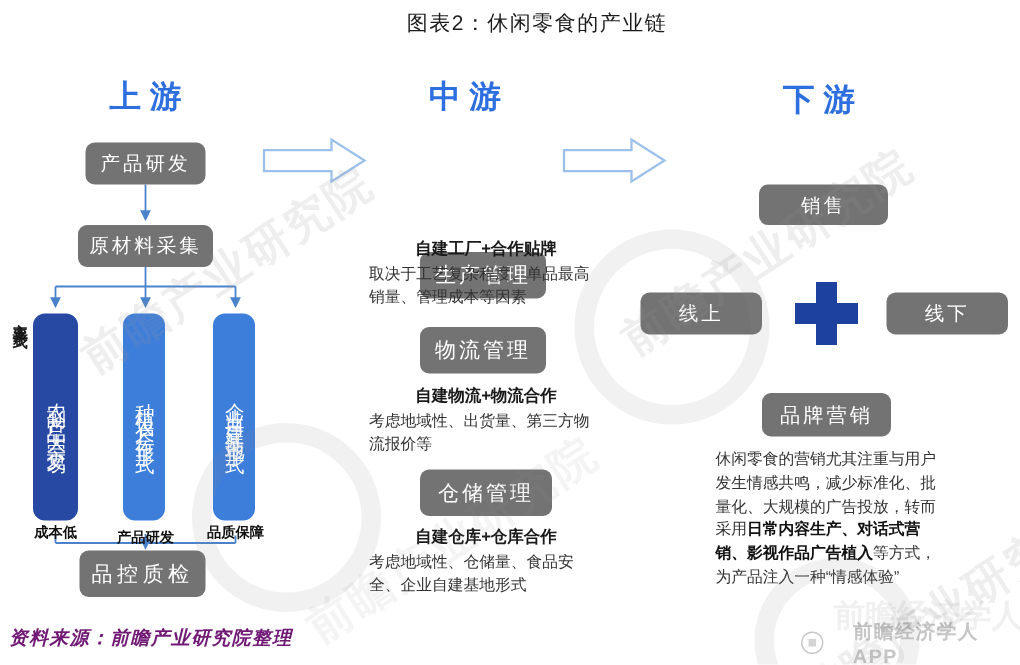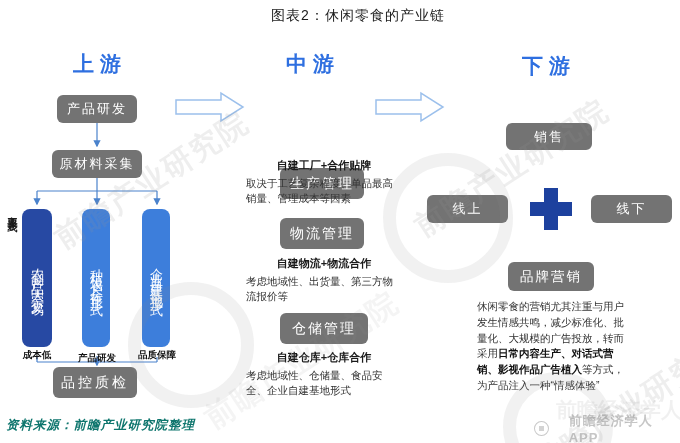--- a/index.html
+++ b/index.html
@@ -18,21 +18,21 @@
   .vnode.dark{background:#2749a3;}
   .vlabel{writing-mode:vertical-rl;text-orientation:upright;font-size:10px;font-weight:bold;
           color:#1a1a1a;letter-spacing:2px;z-index:2;}
   .notelabel{font-size:9.5px;font-weight:bold;color:#111;text-align:center;z-index:2;}
   .midblock{z-index:2;}
   .midblock h4{margin:0 0 3px 0;font-size:11px;font-weight:bold;color:#1a1a1a;text-align:center;}
   .midblock p{margin:0;font-size:10.5px;color:#333;line-height:1.45;text-align:left;}
   .downdesc{font-size:10.5px;color:#333;line-height:1.5;z-index:2;}
   .downdesc b{color:#111;}
   .plusbar{position:absolute;background:#1d419e;}
-  .source{font-size:12.5px;font-style:italic;font-weight:bold;color:#0f766e;letter-spacing:1px;z-index:2;}
+  .source{font-size:12.5px;font-style:italic;font-weight:bold;color:#701a75;letter-spacing:1px;z-index:2;}
   .brandlogo{display:flex;align-items:center;gap:20px;color:#c6c6c6;font-size:13px;font-weight:bold;
              letter-spacing:1px;z-index:3;}
   .logo-circle{width:13px;height:13px;border:1.5px solid #c9c9c9;border-radius:50%;display:inline-block;
                position:relative;}
   .logo-circle::after{content:"";position:absolute;left:4px;top:4px;width:5px;height:5px;background:#d3d3d3;}
   .wmlayer{position:absolute;inset:0;pointer-events:none;z-index:5;}
   .wmtext{position:absolute;font-family:"Liberation Serif",serif;font-weight:bold;font-size:30px;
           color:rgba(150,150,150,0.16);white-space:nowrap;transform:rotate(-33deg);letter-spacing:2px;}
   .wmtext.faint{color:rgba(150,150,150,0.10);}
   .wmghost{position:absolute;font-size:21px;color:rgba(0,0,0,0.06);white-space:nowrap;font-weight:bold;}

